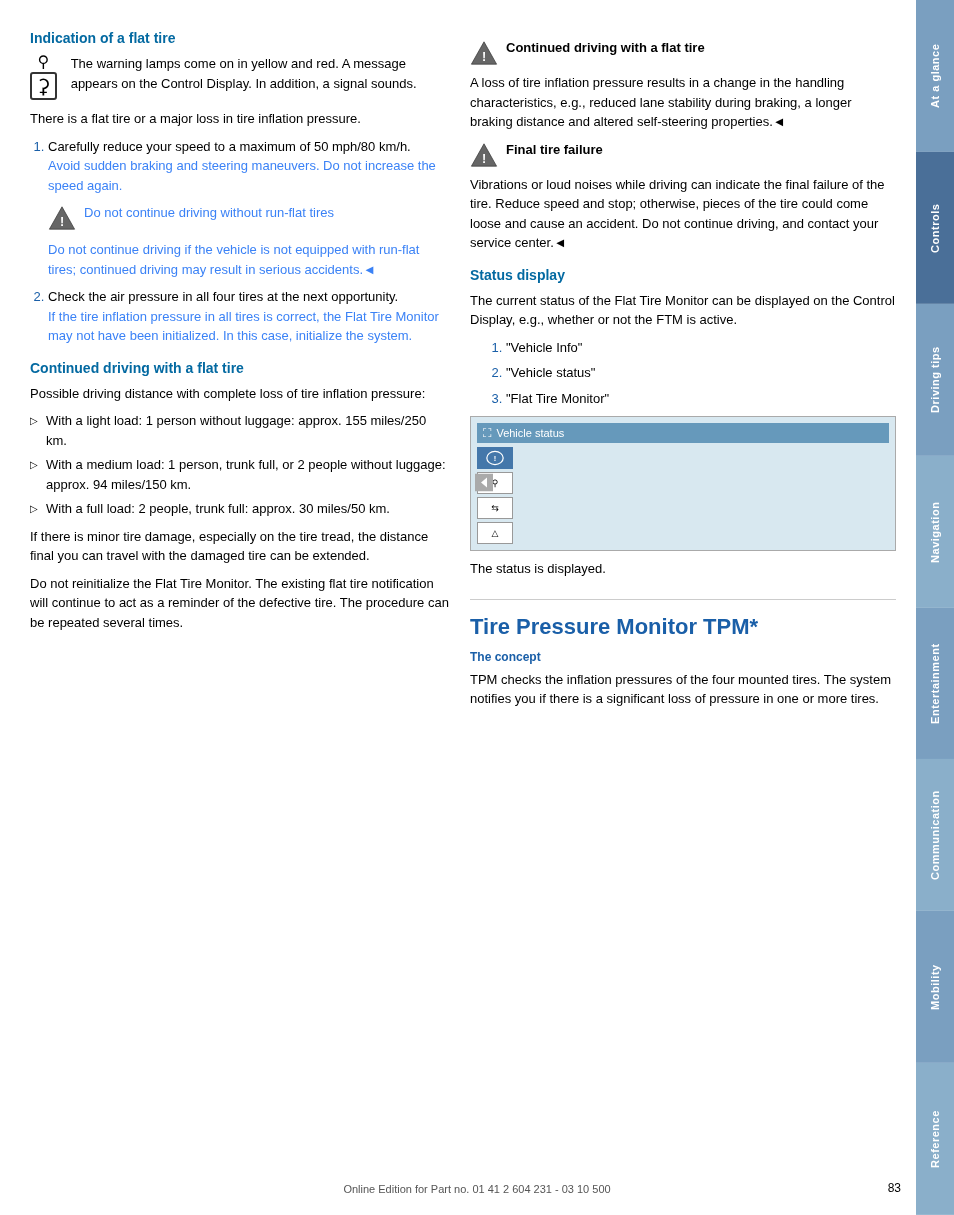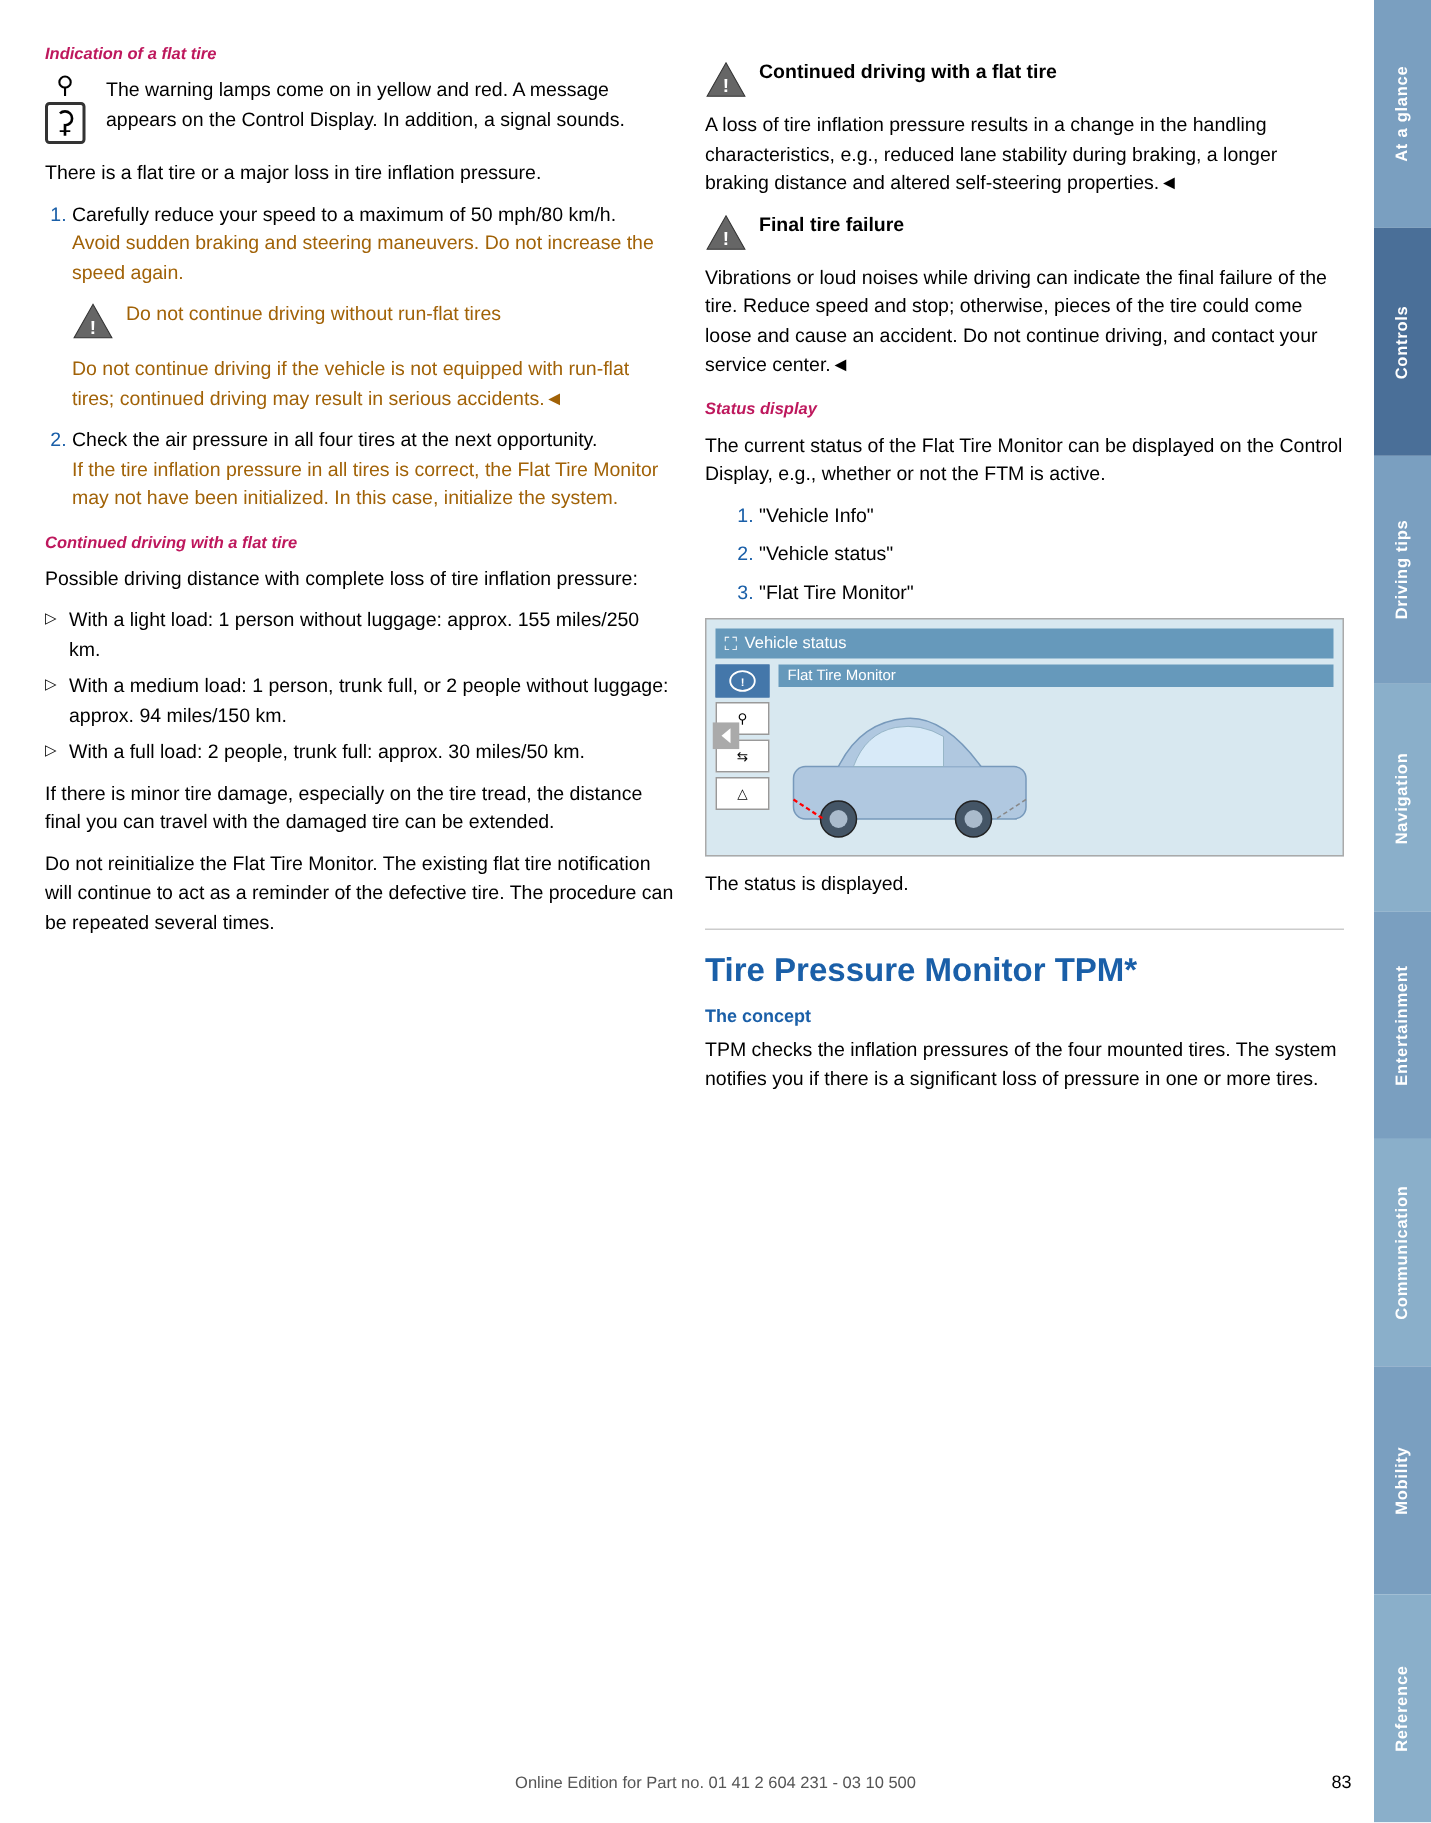--- a/index.html
+++ b/index.html
@@ -55,25 +55,24 @@
     .sidebar-tab.at-glance { background: #7a9fc0; }
     .sidebar-tab.controls { background: #5a7fa8; }
     .sidebar-tab.driving-tips { background: #7a9fc0; }
     .sidebar-tab.navigation { background: #8aafca; }
     .sidebar-tab.entertainment { background: #7a9fc0; }
     .sidebar-tab.communication { background: #8aafca; }
     .sidebar-tab.mobility { background: #7a9fc0; }
     .sidebar-tab.reference { background: #8aafca; }
 
     h2.section-title {
-      color: #be185d;
-      font-size: 11px;
+      color: #0369a1;
+      font-size: 14px;
       font-weight: bold;
       margin-bottom: 8px;
-      font-style: italic;
     }
     h1.big-title {
       color: #1a5fa8;
       font-size: 22px;
       font-weight: bold;
       margin-top: 20px;
       margin-bottom: 10px;
       border-top: 1px solid #ccc;
       padding-top: 14px;
     }
@@ -110,21 +109,21 @@
     }
     ol li {
       margin-bottom: 6px;
       line-height: 1.5;
       color: #1a5fa8;
     }
     ol li span {
       color: #000;
     }
     .ol-subtext {
-      color: #a16207;
+      color: #3b82f6;
       margin-left: -18px;
       padding-left: 18px;
       margin-bottom: 6px;
     }
     .caution-box {
       display: flex;
       align-items: flex-start;
       gap: 8px;
       margin: 8px 0;
     }
@@ -335,42 +334,20 @@
             <div class="status-icon-item highlighted">
               <svg width="20" height="18" viewBox="0 0 24 22">
                 <ellipse cx="12" cy="11" rx="10" ry="8" fill="none" stroke="white" stroke-width="1.5"></ellipse>
                 <text x="12" y="15" text-anchor="middle" fill="white" font-size="9" font-weight="bold">!</text>
               </svg>
             </div>
             <div class="status-icon-item" style="font-size:9px;">⚲</div>
             <div class="status-icon-item" style="font-size:9px;">⇆</div>
             <div class="status-icon-item" style="font-size:9px;">△</div>
           </div>
-          <div style="flex:1; position:relative;">
-            <div style="background:#6699bb; color:#fff; font-size:10px; padding:2px 6px; margin-bottom:3px;">
-              <span>Flat Tire Monitor</span>
-            </div>
-            
-            <svg width="175" height="100" viewBox="0 0 175 100">
-
-              <rect x="10" y="50" width="155" height="35" rx="8" fill="#b0c8e0" stroke="#7799bb" stroke-width="1"></rect>
-
-              <path d="M40,50 Q55,20 85,18 Q110,16 135,50" fill="#b0c8e0" stroke="#7799bb" stroke-width="1"></path>
-
-              <path d="M50,50 Q58,28 78,24 Q95,21 110,30 L110,50Z" fill="#d8eaf8" stroke="#8ab" stroke-width="0.5"></path>
-
-              <circle cx="40" cy="85" r="12" fill="#445566" stroke="#222" stroke-width="1"></circle>
-              <circle cx="40" cy="85" r="6" fill="#aabbcc"></circle>
-              <circle cx="130" cy="85" r="12" fill="#445566" stroke="#222" stroke-width="1"></circle>
-              <circle cx="130" cy="85" r="6" fill="#aabbcc"></circle>
-
-              <line x1="10" y1="72" x2="30" y2="85" stroke="#f00" stroke-width="1.5" stroke-dasharray="3,2"></line>
-              <line x1="165" y1="72" x2="145" y2="85" stroke="#888" stroke-width="1" stroke-dasharray="3,2"></line>
-            </svg>
-          </div>
           <div style="position:absolute; left:4px; top:50%; transform:translateY(-50%);">
             <svg width="18" height="18" viewBox="0 0 18 18">
               <rect width="18" height="18" fill="#aaa"></rect>
               <polygon points="12,4 6,9 12,14" fill="white"></polygon>
             </svg>
           </div>
         </div>
       </div>
 
       <p>The status is displayed.</p>

